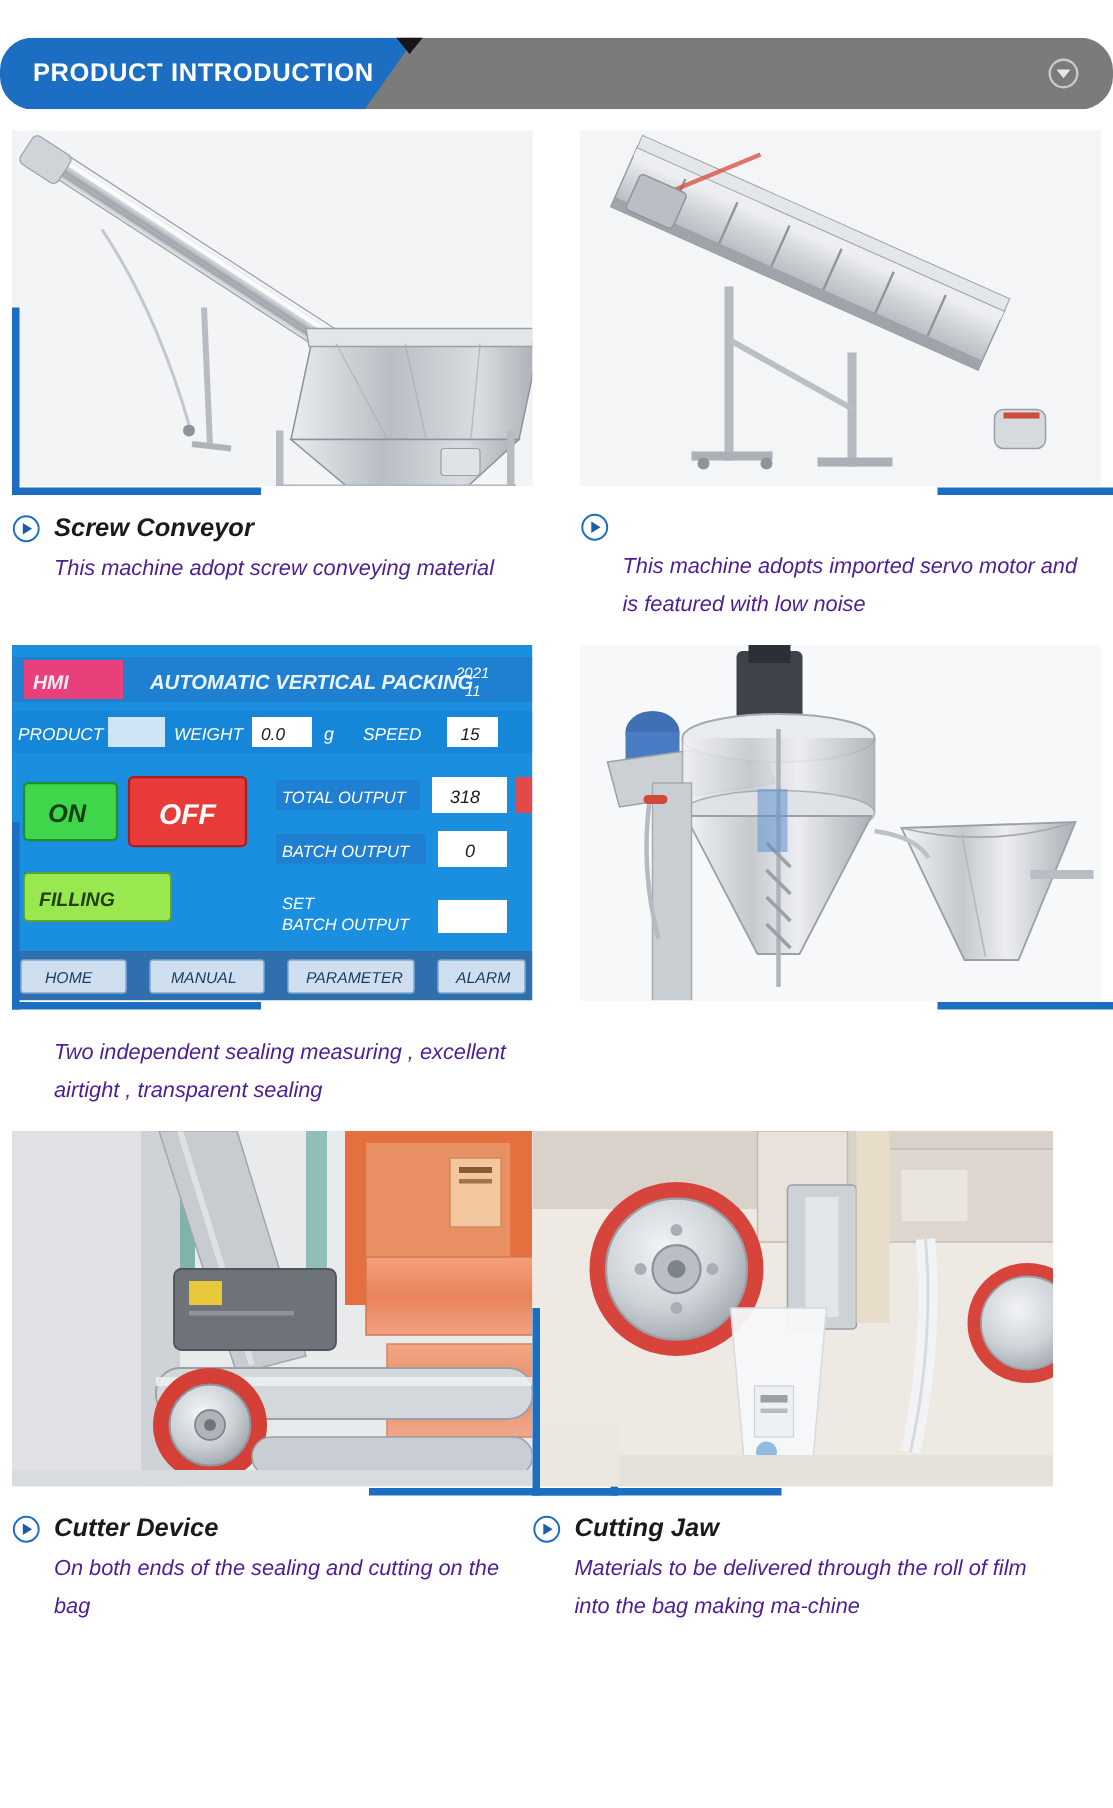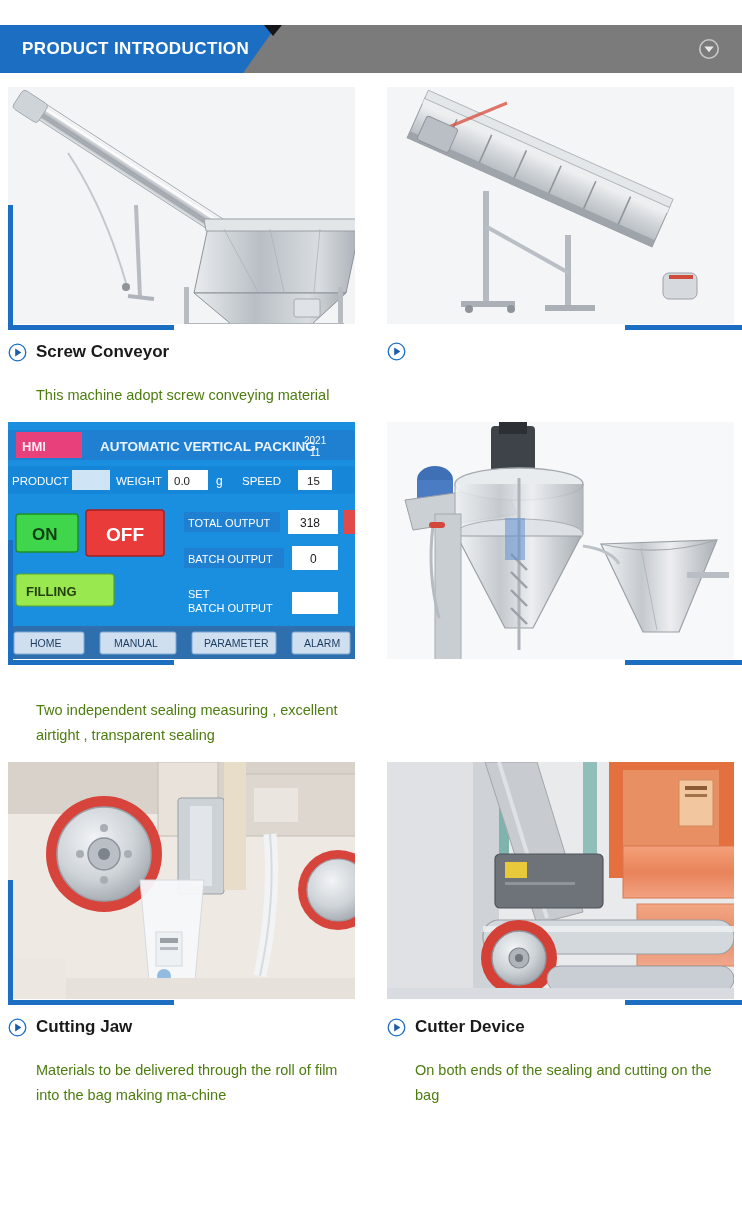--- a/index.html
+++ b/index.html
@@ -12,20 +12,21 @@
     position:relative;
   }
 
   
   .header{
     position:relative;
     height:48px;
     margin-top:25px;
     width:742px;
     overflow:hidden;
+    border-radius:22px;
   }
   .header-gray{
     position:absolute;
     left:0;top:0;
     width:742px;height:48px;
     background:#7b7b7b;
     clip-path:polygon(272px 0, 742px 0, 742px 48px, 238px 48px);
   }
   .header-blue{
     position:absolute;
@@ -67,20 +68,21 @@
     width:742px;
   }
   .row{
     display:flex;
     width:726px;
   }
   .card{
     width:347px;
     position:relative;
     box-sizing:border-box;
+    font-style:italic;
   }
   .card.left{margin-right:32px;}
 
   .photo-wrap{
     position:relative;
     width:404px;
     height:243px;
     margin-top:14px;
   }
   .photo{
@@ -123,24 +125,24 @@
     width:19px;height:19px;
     flex:0 0 19px;
   }
   .cap-title{
     font-size:17px;
     font-weight:bold;
     color:#1a1a1a;
     line-height:20px;
   }
   .cap-desc{
-    margin-top:21px;
+    margin-top:5px;
     padding-left:28px;
     font-size:14.5px;
-    color:#4d7c0f;
+    color:#4c1d95;
     line-height:25px;
     max-width:312px;
   }
 
   
   .ill{position:absolute;left:0;top:0;width:347px;height:237px;}
 </style>
 </head>
 <body>
 
@@ -277,20 +279,21 @@
         <div class="accent-v"></div>
         <div class="accent-h"></div>
       </div>
       <div class="caption">
         <div class="cap-head">
           <svg class="bullet-icon" viewBox="0 0 19 19">
             <circle cx="9.5" cy="9.5" r="8.3" fill="#ffffff" stroke="#1b6ec2" stroke-width="1.3"></circle>
             <path d="M7.2 5.6 L13.4 9.5 L7.2 13.4 Z" fill="#1b5ea8"></path>
           </svg>
         </div>
+        <div class="cap-desc">This machine adopts imported servo motor and is featured with low noise</div>
       </div>
     </div>
   </div>
 
   <div class="row">
 
     <div class="card left">
       <div class="photo-wrap">
         <div class="photo">
           <svg class="ill" viewBox="0 0 347 237">
@@ -410,86 +413,20 @@
             <rect x="300" y="150" width="42" height="6" fill="#b8bec4"></rect>
           </svg>
         </div>
         <div class="accent-v"></div>
         <div class="accent-h"></div>
       </div>
     </div>
   </div>
 
   <div class="row">
-
-    <div class="card left">
-      <div class="photo-wrap">
-        <div class="photo">
-          <svg class="ill" viewBox="0 0 347 237">
-            <defs>
-              <radialGradient id="wheel1" cx=".4" cy=".35" r=".75">
-                <stop offset="0" stop-color="#f2f4f6"></stop>
-                  <stop offset=".55" stop-color="#cfd4d9"></stop>
-                <stop offset="1" stop-color="#9aa0a6"></stop>
-              </radialGradient>
-            </defs>
-            <rect width="347" height="237" fill="#efe9e4"></rect>
-
-            <rect x="0" y="0" width="347" height="52" fill="#d9d2cb"></rect>
-            <rect x="150" y="0" width="60" height="74" fill="#e8e2da" stroke="#c2bbb3" stroke-width="1"></rect>
-
-            <circle cx="96" cy="92" r="58" fill="#d7443c"></circle>
-            <circle cx="96" cy="92" r="47" fill="url(#wheel1)" stroke="#9aa0a6" stroke-width="1.5"></circle>
-            <circle cx="96" cy="92" r="16" fill="#b9bfc5" stroke="#8d939a" stroke-width="1.5"></circle>
-            <circle cx="96" cy="92" r="6" fill="#7d838a"></circle>
-            <g fill="#a8aeb4">
-              <circle cx="96" cy="66" r="4"></circle>
-                <circle cx="120" cy="92" r="4"></circle>
-              <circle cx="96" cy="118" r="4"></circle>
-                <circle cx="72" cy="92" r="4"></circle>
-            </g>
-
-            <rect x="170" y="36" width="46" height="96" rx="3" fill="#cdd2d7" stroke="#9aa0a6" stroke-width="1"></rect>
-            <rect x="182" y="44" width="22" height="80" fill="#e2e6ea"></rect>
-
-            <path d="M132 118 L196 118 L186 230 L142 230 Z" fill="#f7f8fa" opacity=".95" stroke="#d5d9dd" stroke-width="1"></path>
-            <rect x="148" y="170" width="26" height="34" fill="#eef1f4" stroke="#cdd2d7" stroke-width="0.8"></rect>
-            <rect x="152" y="176" width="18" height="5" fill="#9aa0a6"></rect>
-            <rect x="152" y="185" width="18" height="3" fill="#b5bbc1"></rect>
-            <circle cx="156" cy="214" r="7" fill="#2f7fc6" opacity=".5"></circle>
-
-            <rect x="228" y="12" width="120" height="62" fill="#ddd7d0" stroke="#c4bdb5" stroke-width="1"></rect>
-            <rect x="246" y="26" width="44" height="34" fill="#eae5de"></rect>
-
-            <path d="M262 72 Q268 140 252 214" stroke="#f2f3f5" stroke-width="13" fill="none"></path>
-            <path d="M262 72 Q268 140 252 214" stroke="#d8dbde" stroke-width="2" fill="none"></path>
-
-            <circle cx="330" cy="128" r="40" fill="#d7443c"></circle>
-            <circle cx="330" cy="128" r="31" fill="url(#wheel1)" stroke="#9aa0a6" stroke-width="1.2"></circle>
-
-            <rect x="0" y="216" width="347" height="21" fill="#e6e1db"></rect>
-            <rect x="0" y="196" width="58" height="41" fill="#ece7e1"></rect>
-
-            <rect x="216" y="0" width="22" height="128" fill="#e7ddc8"></rect>
-          </svg>
-        </div>
-        <div class="accent-v"></div>
-        <div class="accent-h"></div>
-      </div>
-      <div class="caption">
-        <div class="cap-head">
-          <svg class="bullet-icon" viewBox="0 0 19 19">
-            <circle cx="9.5" cy="9.5" r="8.3" fill="#ffffff" stroke="#1b6ec2" stroke-width="1.3"></circle>
-            <path d="M7.2 5.6 L13.4 9.5 L7.2 13.4 Z" fill="#1b5ea8"></path>
-          </svg>
-          <span class="cap-title">Cutting Jaw</span>
-        </div>
-        <div class="cap-desc">Materials to be delivered through the roll of film into the bag making ma-chine</div>
-      </div>
-    </div>
 
     <div class="card right">
       <div class="photo-wrap">
         <div class="photo">
           <svg class="ill" viewBox="0 0 347 237">
             <defs>
               <radialGradient id="wheel2" cx=".4" cy=".35" r=".75">
                 <stop offset="0" stop-color="#f4f6f7"></stop>
                   <stop offset=".55" stop-color="#ccd1d6"></stop>
                 <stop offset="1" stop-color="#979da3"></stop>
@@ -545,15 +482,81 @@
         <div class="cap-head">
           <svg class="bullet-icon" viewBox="0 0 19 19">
             <circle cx="9.5" cy="9.5" r="8.3" fill="#ffffff" stroke="#1b6ec2" stroke-width="1.3"></circle>
             <path d="M7.2 5.6 L13.4 9.5 L7.2 13.4 Z" fill="#1b5ea8"></path>
           </svg>
           <span class="cap-title">Cutter Device</span>
         </div>
         <div class="cap-desc">On both ends of the sealing and cutting on the bag</div>
       </div>
     </div>
+
+    <div class="card left">
+      <div class="photo-wrap">
+        <div class="photo">
+          <svg class="ill" viewBox="0 0 347 237">
+            <defs>
+              <radialGradient id="wheel1" cx=".4" cy=".35" r=".75">
+                <stop offset="0" stop-color="#f2f4f6"></stop>
+                  <stop offset=".55" stop-color="#cfd4d9"></stop>
+                <stop offset="1" stop-color="#9aa0a6"></stop>
+              </radialGradient>
+            </defs>
+            <rect width="347" height="237" fill="#efe9e4"></rect>
+
+            <rect x="0" y="0" width="347" height="52" fill="#d9d2cb"></rect>
+            <rect x="150" y="0" width="60" height="74" fill="#e8e2da" stroke="#c2bbb3" stroke-width="1"></rect>
+
+            <circle cx="96" cy="92" r="58" fill="#d7443c"></circle>
+            <circle cx="96" cy="92" r="47" fill="url(#wheel1)" stroke="#9aa0a6" stroke-width="1.5"></circle>
+            <circle cx="96" cy="92" r="16" fill="#b9bfc5" stroke="#8d939a" stroke-width="1.5"></circle>
+            <circle cx="96" cy="92" r="6" fill="#7d838a"></circle>
+            <g fill="#a8aeb4">
+              <circle cx="96" cy="66" r="4"></circle>
+                <circle cx="120" cy="92" r="4"></circle>
+              <circle cx="96" cy="118" r="4"></circle>
+                <circle cx="72" cy="92" r="4"></circle>
+            </g>
+
+            <rect x="170" y="36" width="46" height="96" rx="3" fill="#cdd2d7" stroke="#9aa0a6" stroke-width="1"></rect>
+            <rect x="182" y="44" width="22" height="80" fill="#e2e6ea"></rect>
+
+            <path d="M132 118 L196 118 L186 230 L142 230 Z" fill="#f7f8fa" opacity=".95" stroke="#d5d9dd" stroke-width="1"></path>
+            <rect x="148" y="170" width="26" height="34" fill="#eef1f4" stroke="#cdd2d7" stroke-width="0.8"></rect>
+            <rect x="152" y="176" width="18" height="5" fill="#9aa0a6"></rect>
+            <rect x="152" y="185" width="18" height="3" fill="#b5bbc1"></rect>
+            <circle cx="156" cy="214" r="7" fill="#2f7fc6" opacity=".5"></circle>
+
+            <rect x="228" y="12" width="120" height="62" fill="#ddd7d0" stroke="#c4bdb5" stroke-width="1"></rect>
+            <rect x="246" y="26" width="44" height="34" fill="#eae5de"></rect>
+
+            <path d="M262 72 Q268 140 252 214" stroke="#f2f3f5" stroke-width="13" fill="none"></path>
+            <path d="M262 72 Q268 140 252 214" stroke="#d8dbde" stroke-width="2" fill="none"></path>
+
+            <circle cx="330" cy="128" r="40" fill="#d7443c"></circle>
+            <circle cx="330" cy="128" r="31" fill="url(#wheel1)" stroke="#9aa0a6" stroke-width="1.2"></circle>
+
+            <rect x="0" y="216" width="347" height="21" fill="#e6e1db"></rect>
+            <rect x="0" y="196" width="58" height="41" fill="#ece7e1"></rect>
+
+            <rect x="216" y="0" width="22" height="128" fill="#e7ddc8"></rect>
+          </svg>
+        </div>
+        <div class="accent-v"></div>
+        <div class="accent-h"></div>
+      </div>
+      <div class="caption">
+        <div class="cap-head">
+          <svg class="bullet-icon" viewBox="0 0 19 19">
+            <circle cx="9.5" cy="9.5" r="8.3" fill="#ffffff" stroke="#1b6ec2" stroke-width="1.3"></circle>
+            <path d="M7.2 5.6 L13.4 9.5 L7.2 13.4 Z" fill="#1b5ea8"></path>
+          </svg>
+          <span class="cap-title">Cutting Jaw</span>
+        </div>
+        <div class="cap-desc">Materials to be delivered through the roll of film into the bag making ma-chine</div>
+      </div>
+    </div>
   </div>
 
 </div>
 
 </body></html>

